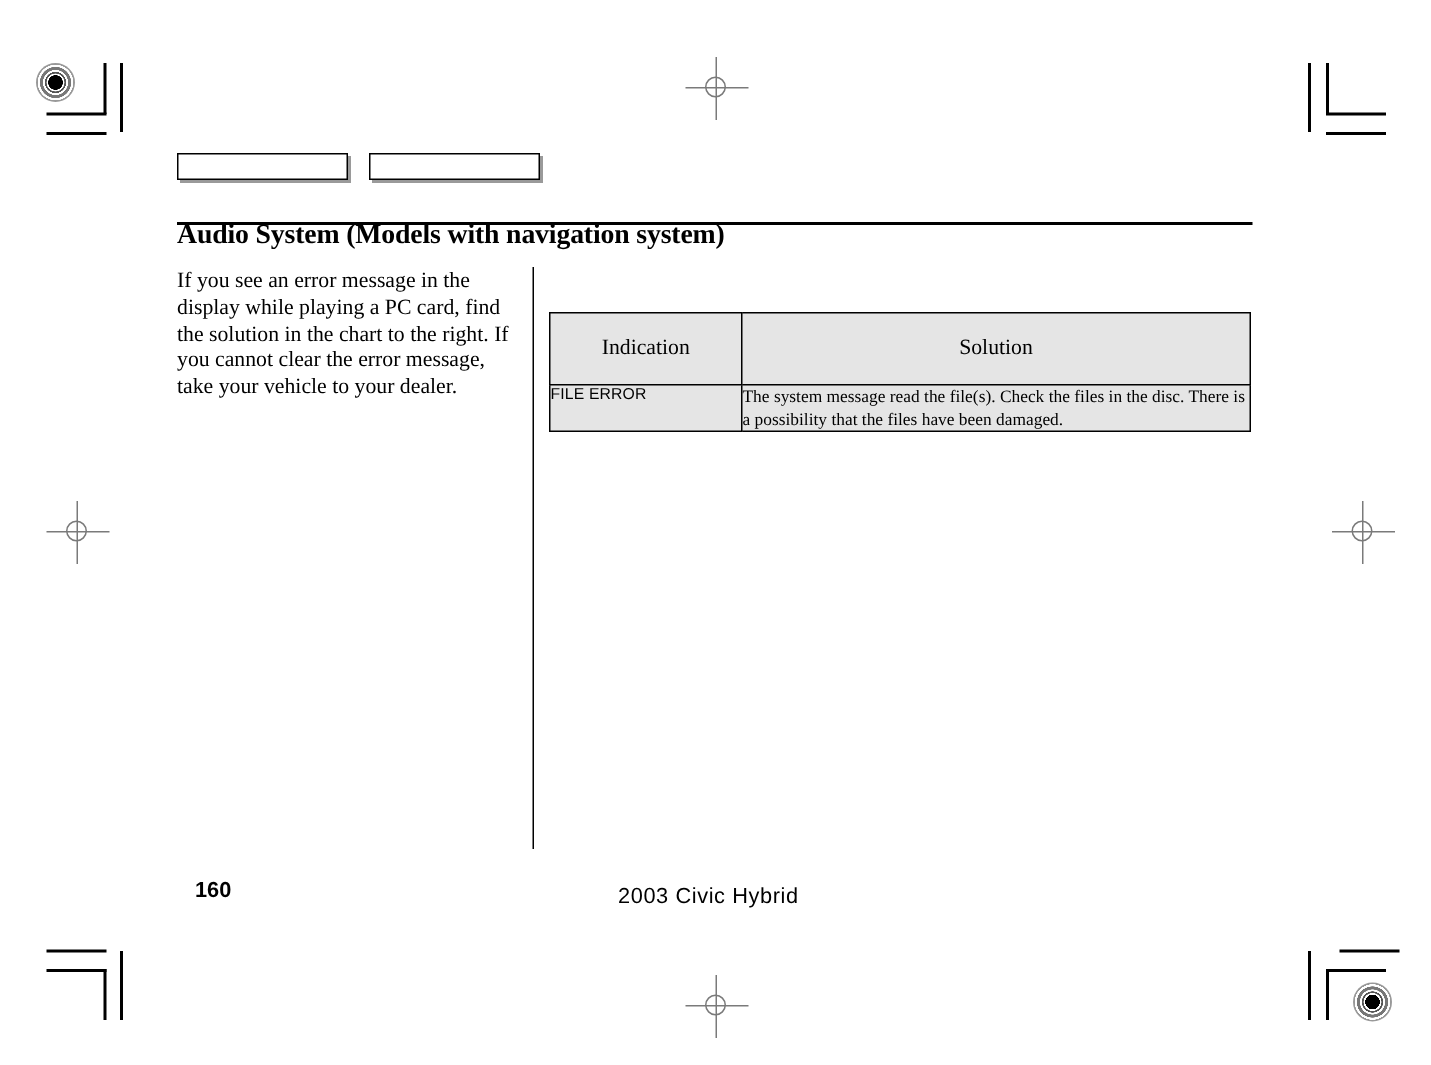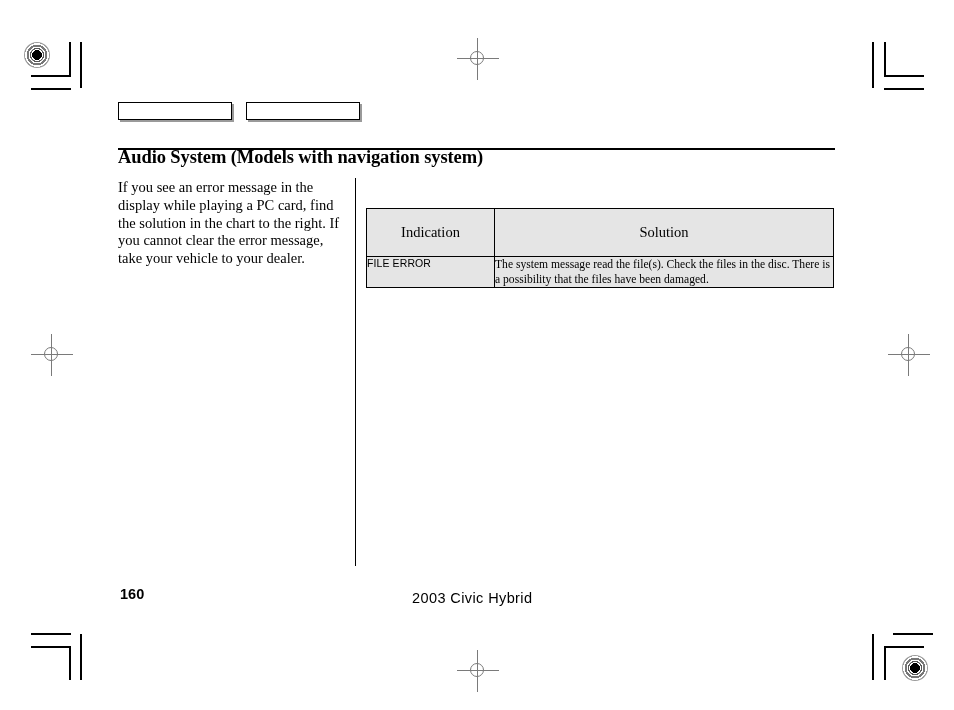--- a/index.html
+++ b/index.html
@@ -172,21 +172,21 @@
   .cell-sol {
     font-family: "Liberation Serif", serif;
     font-size: 11.6px;
     line-height: 15.2px;
     padding: 5px 8px 5px 10px;
   }
 
   
   .page-number {
     position: absolute;
-    left: 120px;
+    left: 130px;
     top: 586px;
     font-family: "Liberation Sans", sans-serif;
     font-size: 14.5px;
     font-weight: bold;
   }
   .footer-model {
     position: absolute;
     left: 412px;
     top: 590px;
     font-family: "Liberation Sans", sans-serif;

